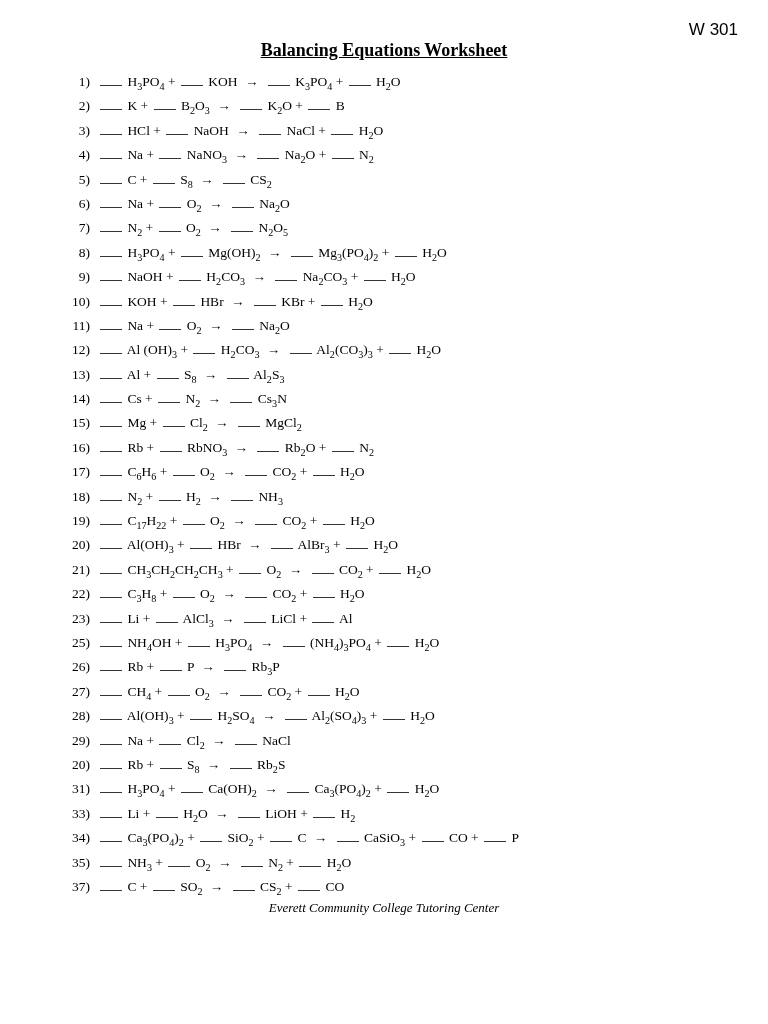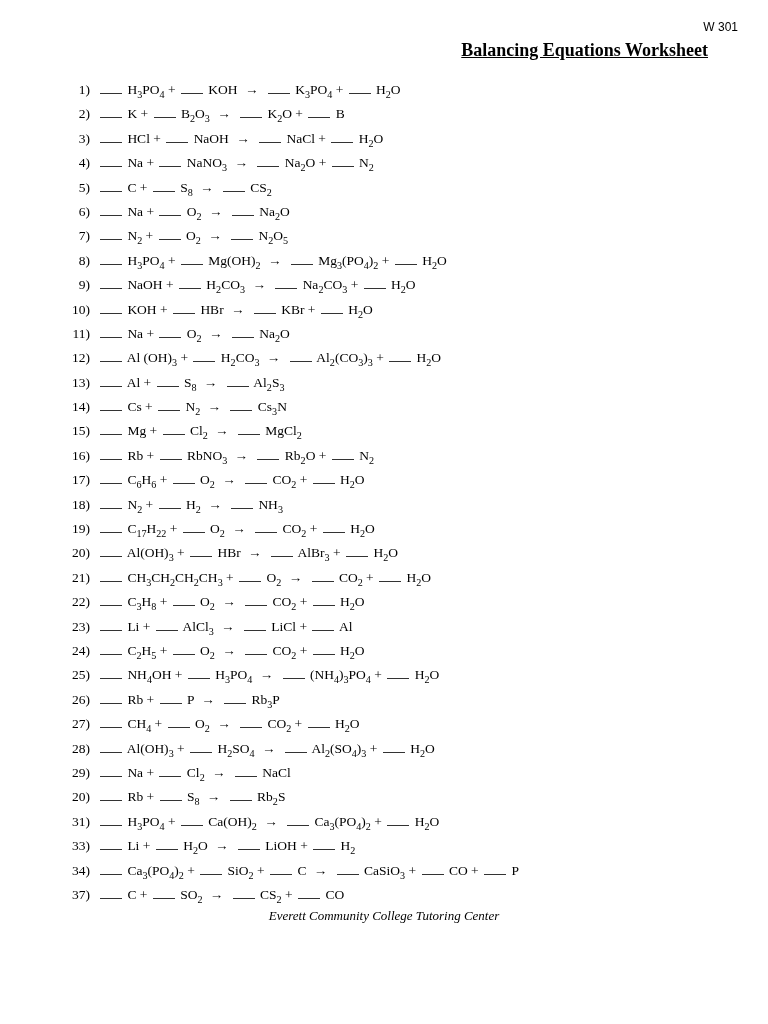--- a/index.html
+++ b/index.html
@@ -19,29 +19,29 @@
       width: 768px;
       min-height: 1024px;
       background: white;
       position: relative;
       padding: 40px 60px 60px 60px;
     }
     .page-number {
       position: absolute;
       top: 20px;
       right: 30px;
-      font-size: 12px;
+      font-size: 17px;
       font-family: Arial, sans-serif;
     }
     .title {
-      text-align: right;
+      text-align: center;
       font-size: 18px;
       font-weight: bold;
       text-decoration: underline;
-      margin-bottom: 18px;
+      margin-bottom: 10px;
       font-family: 'Times New Roman', Times, serif;
     }
     .equations-list {
       list-style: none;
       padding: 0;
     }
     .equations-list li {
       font-size: 13.5px;
       line-height: 1.65;
       font-family: 'Times New Roman', Times, serif;
@@ -241,26 +241,20 @@
       </span>
     </li>
 
     <li>
       <span class="eq-num">23)</span>
       <span class="eq-content">
         <span class="blank"></span> Li + <span class="blank"></span> AlCl<sub>3</sub> <span class="arrow">→</span> <span class="blank"></span> LiCl + <span class="blank"></span> Al
       </span>
     </li>
 
-    <li>
-      <span class="eq-num">24)</span>
-      <span class="eq-content">
-        <span class="blank"></span> C<sub>2</sub>H<sub>5</sub> + <span class="blank"></span> O<sub>2</sub> <span class="arrow">→</span> <span class="blank"></span> CO<sub>2</sub> + <span class="blank"></span> H<sub>2</sub>O
-      </span>
-    </li>
 
     <li>
       <span class="eq-num">25)</span>
       <span class="eq-content">
         <span class="blank"></span> NH<sub>4</sub>OH + <span class="blank"></span> H<sub>3</sub>PO<sub>4</sub> <span class="arrow">→</span> <span class="blank"></span> (NH<sub>4</sub>)<sub>3</sub>PO<sub>4</sub> + <span class="blank"></span> H<sub>2</sub>O
       </span>
     </li>
 
     <li>
       <span class="eq-num">26)</span>
@@ -312,20 +306,26 @@
       </span>
     </li>
 
     <li>
       <span class="eq-num">34)</span>
       <span class="eq-content">
         <span class="blank"></span> Ca<sub>3</sub>(PO<sub>4</sub>)<sub>2</sub> + <span class="blank"></span> SiO<sub>2</sub> + <span class="blank"></span> C <span class="arrow">→</span> <span class="blank"></span> CaSiO<sub>3</sub> + <span class="blank"></span> CO + <span class="blank"></span> P
       </span>
     </li>
 
+    <li>
+      <span class="eq-num">35)</span>
+      <span class="eq-content">
+        <span class="blank"></span> NH<sub>3</sub> + <span class="blank"></span> O<sub>2</sub> <span class="arrow">→</span> <span class="blank"></span> N<sub>2</sub> + <span class="blank"></span> H<sub>2</sub>O
+      </span>
+    </li>
 
 
     <li>
       <span class="eq-num">37)</span>
       <span class="eq-content">
         <span class="blank"></span> C + <span class="blank"></span> SO<sub>2</sub> <span class="arrow">→</span> <span class="blank"></span> CS<sub>2</sub> + <span class="blank"></span> CO
       </span>
     </li>
 
   </ol>

